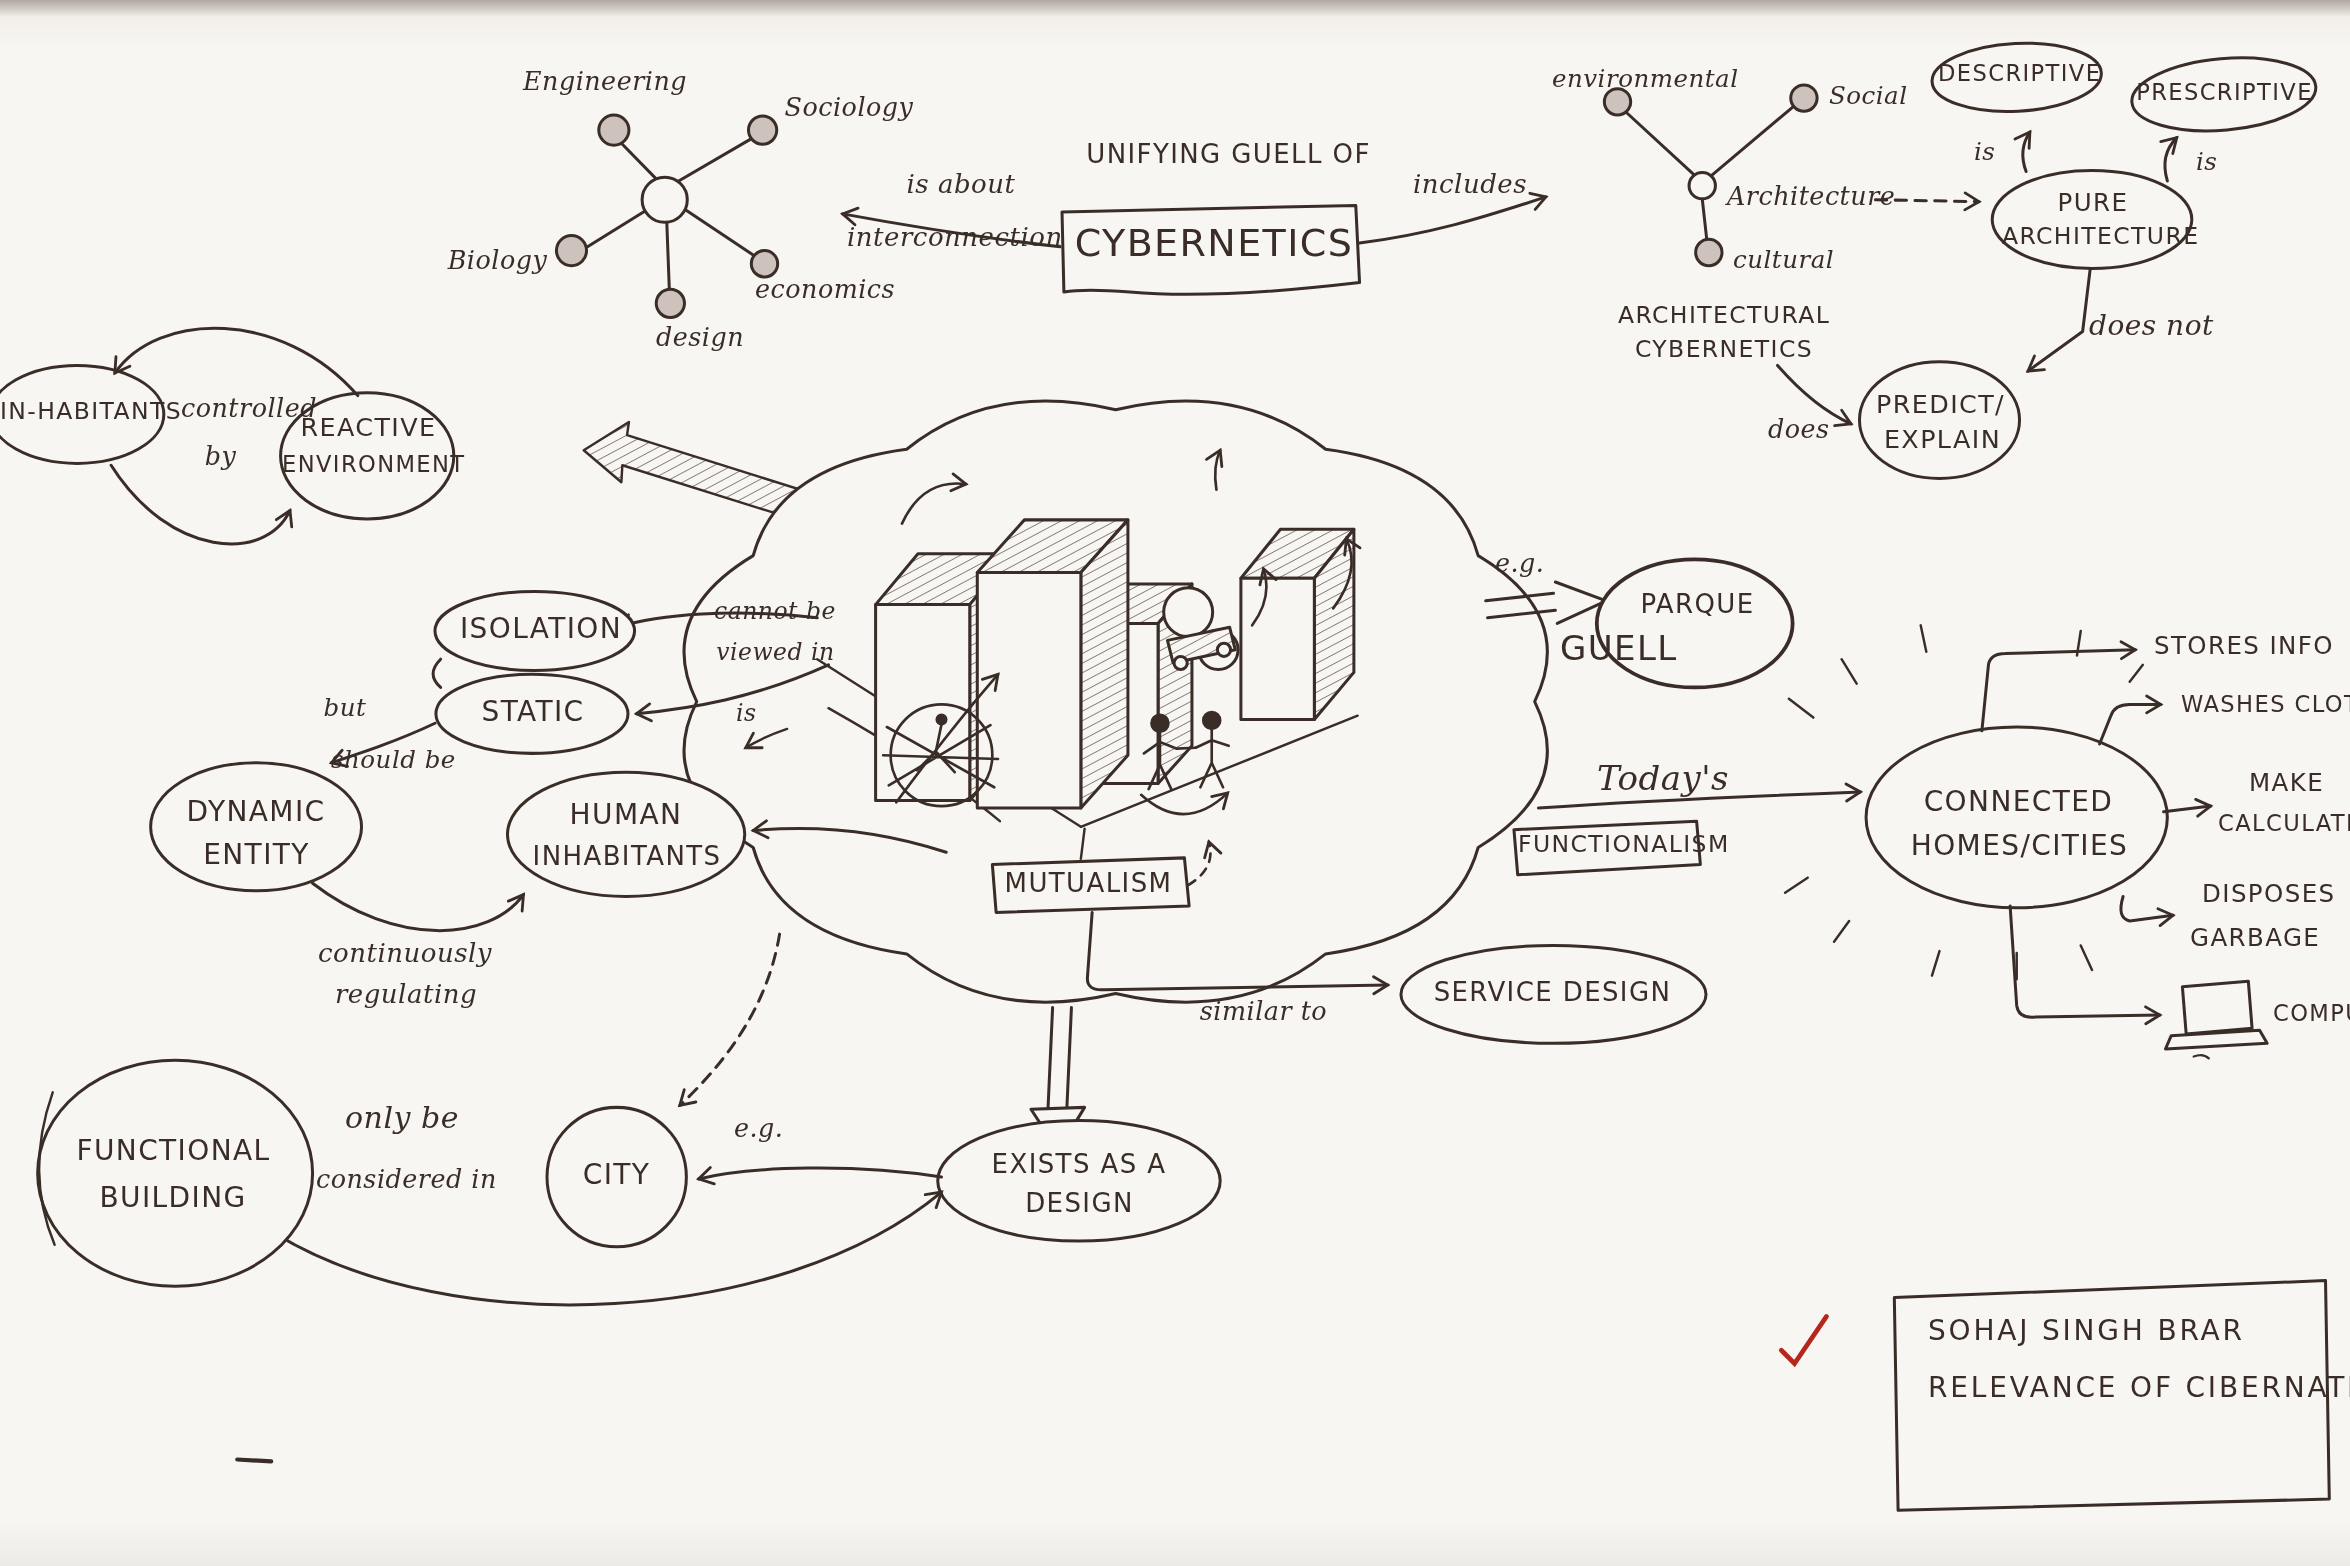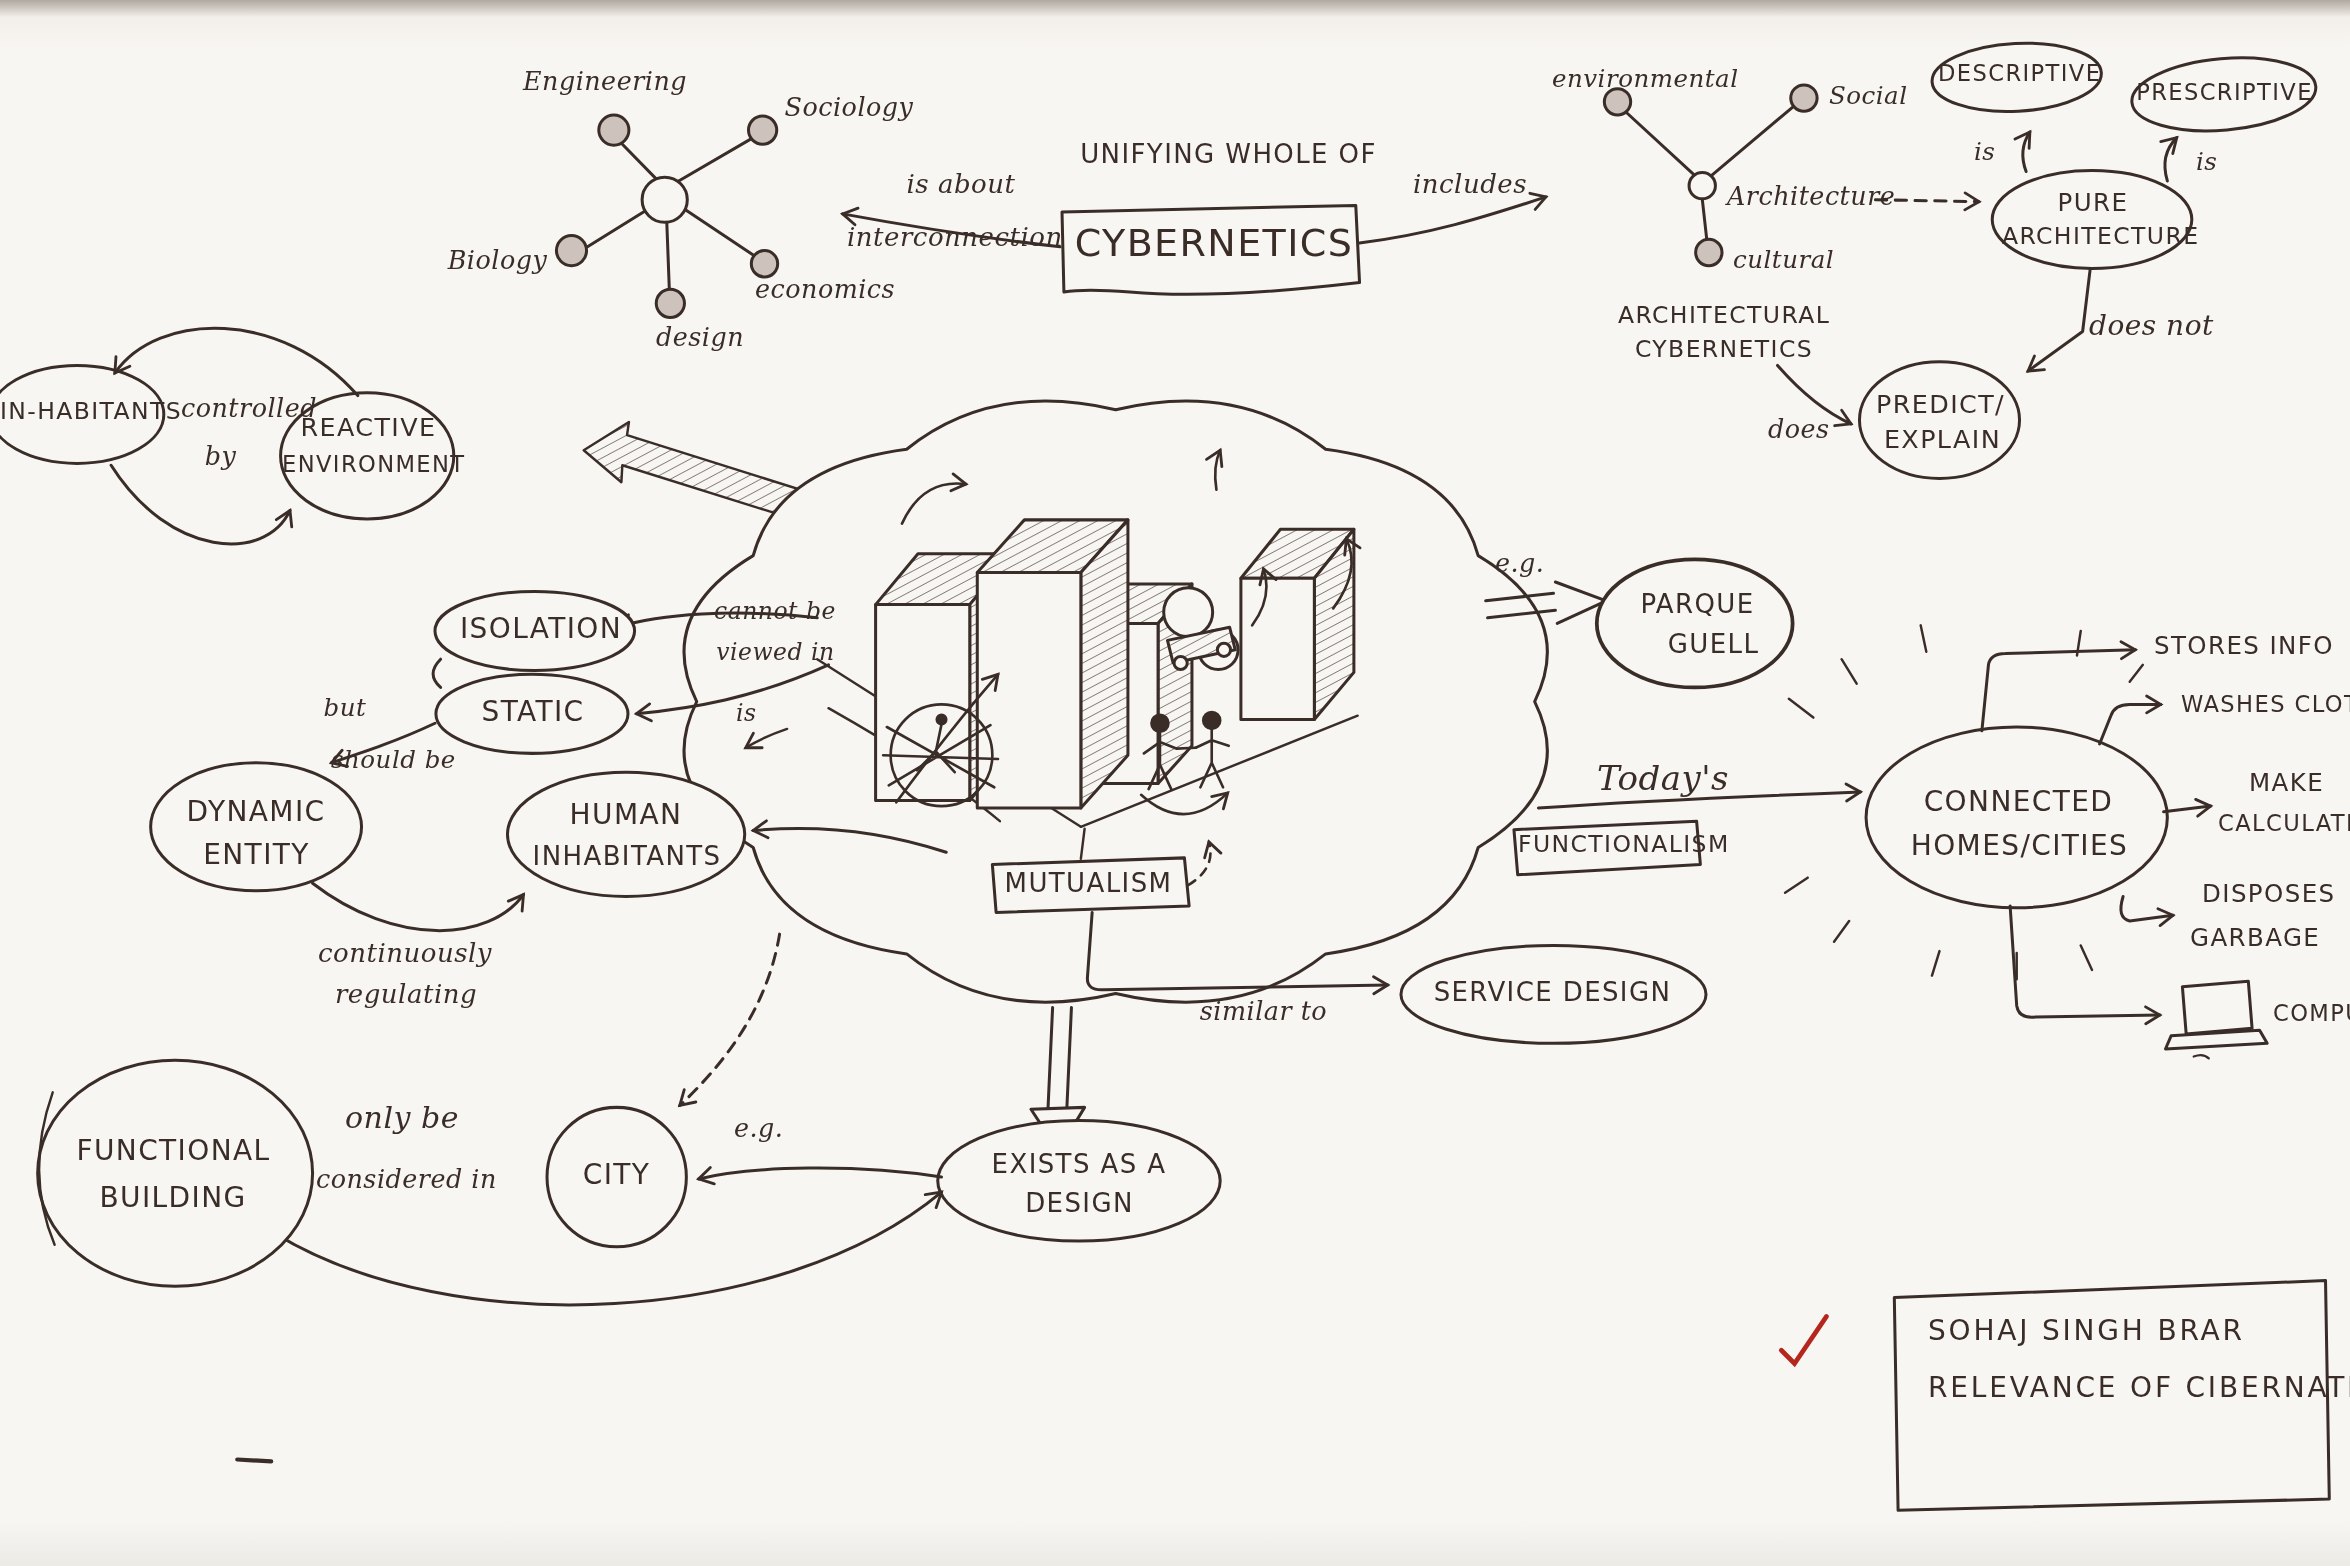--- a/index.html
+++ b/index.html
@@ -224,21 +224,21 @@
 
   <path d="M1892,1434 L1906,1448 L1940,1398" stroke="#b5271d" stroke-width="5" fill="none" stroke-linecap="round"></path>
 </svg>
 
 <div class="lbl script c" style="left:523px;top:68px;width:141px;font-size:25.4px">Engineering</div>
 <div class="lbl script c" style="left:783px;top:94px;width:132px;font-size:25.4px">Sociology</div>
 <div class="lbl script c" style="left:441px;top:247px;width:113px;font-size:25.4px">Biology</div>
 <div class="lbl script c" style="left:648px;top:324px;width:104px;font-size:25.4px">design</div>
 <div class="lbl script c" style="left:755px;top:276px;width:132px;font-size:25.4px">economics</div>
 
-<div class="lbl caps c" style="left:1073px;top:141px;width:311px;font-size:26px">UNIFYING WHOLE OF</div>
+<div class="lbl caps c" style="left:1073px;top:141px;width:311px;font-size:26px">UNIFYING GUELL OF</div>
 <div class="lbl caps c" style="left:1073px;top:224px;width:282px;font-size:38px">CYBERNETICS</div>
 <div class="lbl script c" style="left:895px;top:171px;width:132px;font-size:26px">is about</div>
 <div class="lbl script c" style="left:847px;top:224px;width:202px;font-size:26px">interconnection</div>
 <div class="lbl script c" style="left:1411px;top:171px;width:118px;font-size:26px">includes</div>
 
 <div class="lbl script c" style="left:1552px;top:66px;width:179px;font-size:24.5px">environmental</div>
 <div class="lbl script" style="left:1829px;top:83px;width:94px;font-size:24.5px">Social</div>
 <div class="lbl script" style="left:1727px;top:183px;width:151px;font-size:25.4px">Architecture</div>
 <div class="lbl script" style="left:1733px;top:247px;width:104px;font-size:24.5px">cultural</div>
 <div class="lbl caps c" style="left:1618px;top:303px;width:212px;font-size:23.5px">ARCHITECTURAL</div>
@@ -273,21 +273,21 @@
 <div class="lbl caps c" style="left:542px;top:800px;width:168px;font-size:28px">HUMAN</div>
 <div class="lbl caps c" style="left:527px;top:843px;width:200px;font-size:26px">INHABITANTS</div>
 <div class="lbl script c" style="left:311px;top:940px;width:188px;font-size:26px">continuously</div>
 <div class="lbl script c" style="left:326px;top:981px;width:160px;font-size:26px">regulating</div>
 
 <div class="lbl caps c" style="left:996px;top:870px;width:185px;font-size:26px">MUTUALISM</div>
 <div class="lbl script c" style="left:1192px;top:998px;width:143px;font-size:25.4px">similar to</div>
 <div class="lbl caps c" style="left:1409px;top:979px;width:287px;font-size:26px">SERVICE DESIGN</div>
 <div class="lbl script" style="left:1495px;top:550px;width:75px;font-size:25.4px">e.g.</div>
 <div class="lbl caps c" style="left:1637px;top:591px;width:121px;font-size:26px">PARQUE</div>
-<div class="lbl caps c" style="left:1658px;top:631px;width:111px;font-size:26px">GUELL</div>
+<div class="lbl caps c" style="left:1560px;top:631px;width:111px;font-size:34px">GUELL</div>
 
 <div class="lbl script c" style="left:1597px;top:761px;width:118px;font-size:34px">Today's</div>
 <div class="lbl caps c" style="left:1518px;top:832px;width:175px;font-size:23.5px">FUNCTIONALISM</div>
 
 <div class="lbl caps c" style="left:1895px;top:787px;width:247px;font-size:28px">CONNECTED</div>
 <div class="lbl caps c" style="left:1896px;top:831px;width:247px;font-size:28px">HOMES/CITIES</div>
 <div class="lbl caps" style="left:2154px;top:633px;width:193px;font-size:24.5px">STORES INFO</div>
 <div class="lbl caps" style="left:2181px;top:693px;width:174px;font-size:22.6px">WASHES CLOTHES</div>
 <div class="lbl caps" style="left:2249px;top:770px;width:104px;font-size:24.5px">MAKE</div>
 <div class="lbl caps" style="left:2218px;top:812px;width:137px;font-size:22.6px">CALCULATION</div>

